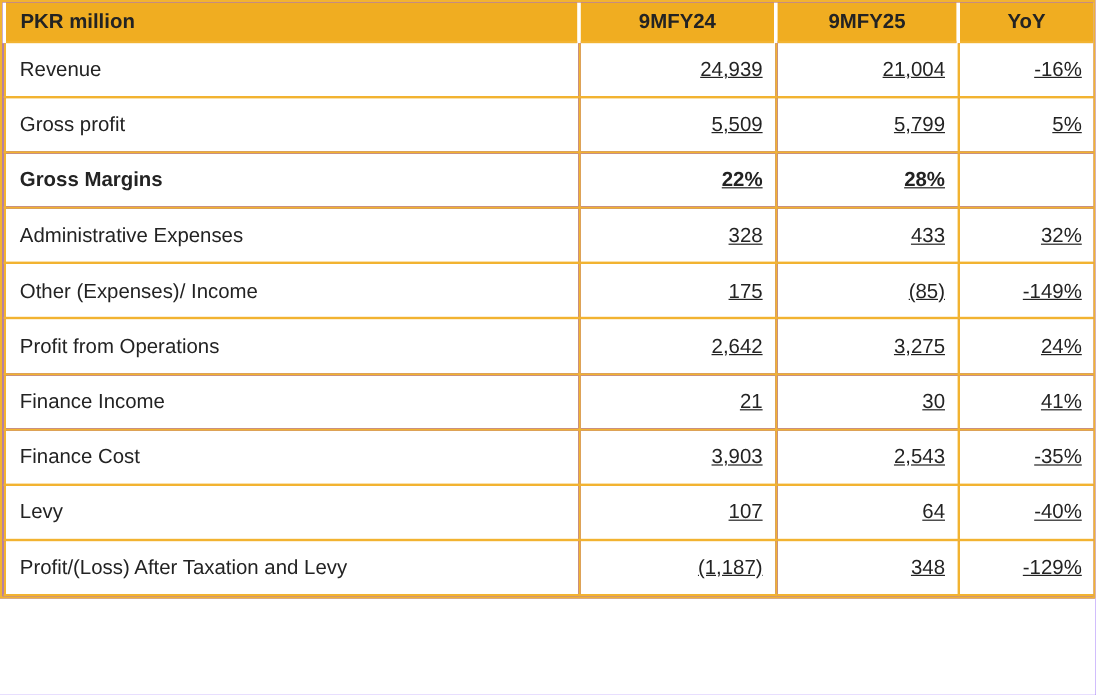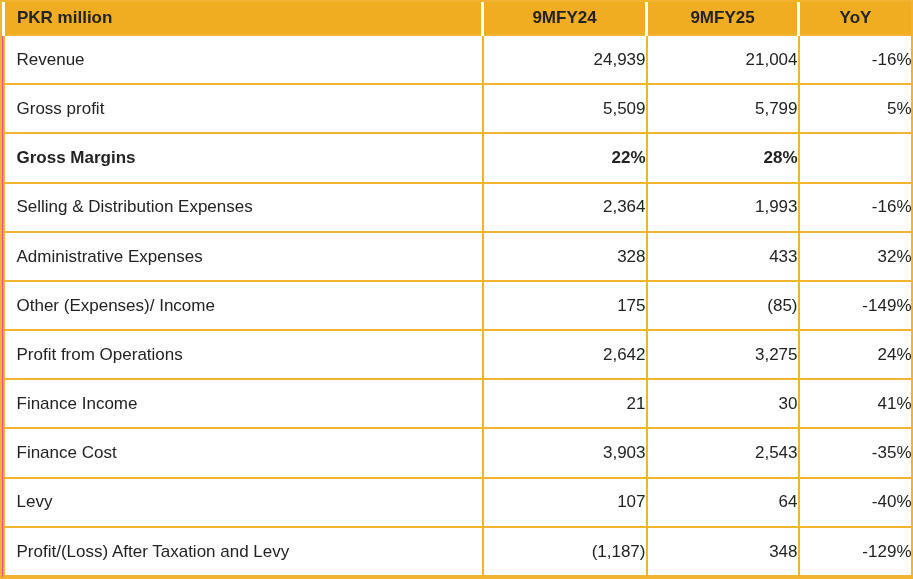--- a/index.html
+++ b/index.html
@@ -10,23 +10,23 @@
   }
   * { box-sizing: border-box; }
   html, body {
     margin: 0;
     padding: 0;
     background: #FFFFFF;
     font-family: "Liberation Sans", sans-serif;
   }
   .table-wrap {
     width: 913px;
-    height: 579px;
+    height: 499px;
     border: 2px solid var(--grid);
-    background: #ec4899;
+    background: #8b5cf6;
     overflow: hidden;
   }
   table.fin-table {
     width: 100%;
     height: 100%;
     border-collapse: collapse;
     table-layout: fixed;
     font-size: 17px;
     color: var(--text);
     line-height: 1.15;
@@ -45,21 +45,21 @@
   th.label { text-align: left; padding-left: 12px; }
   td {
     background: var(--cell-bg);
     border: 2px solid var(--grid);
     vertical-align: middle;
     padding: 0;
     white-space: nowrap;
     overflow: hidden;
   }
   td.label { text-align: left; padding-left: 12px; padding-right: 6px; }
-  td.num   { text-align: right; padding-left: 6px; }
+  td.num   { text-align: right; padding-right: 10px; padding-left: 6px; text-decoration: underline; }
   tr.bold td { font-weight: 700; }
 </style>
 </head>
 <body>
 
 <div class="table-wrap">
   <table class="fin-table">
     <colgroup>
       <col style="width:479px">
       <col style="width:164px">
@@ -85,26 +85,20 @@
     <td class="label">Gross profit</td>
     <td class="num">5,509</td>
     <td class="num">5,799</td>
     <td class="num">5%</td>
   </tr>
         <tr class="bold">
     <td class="label">Gross Margins</td>
     <td class="num">22%</td>
     <td class="num">28%</td>
     <td class="num"></td>
-  </tr>
-        <tr>
-    <td class="label">Selling &amp; Distribution Expenses</td>
-    <td class="num">2,364</td>
-    <td class="num">1,993</td>
-    <td class="num">-16%</td>
   </tr>
         <tr>
     <td class="label">Administrative Expenses</td>
     <td class="num">328</td>
     <td class="num">433</td>
     <td class="num">32%</td>
   </tr>
         <tr>
     <td class="label">Other (Expenses)/ Income</td>
     <td class="num">175</td>

